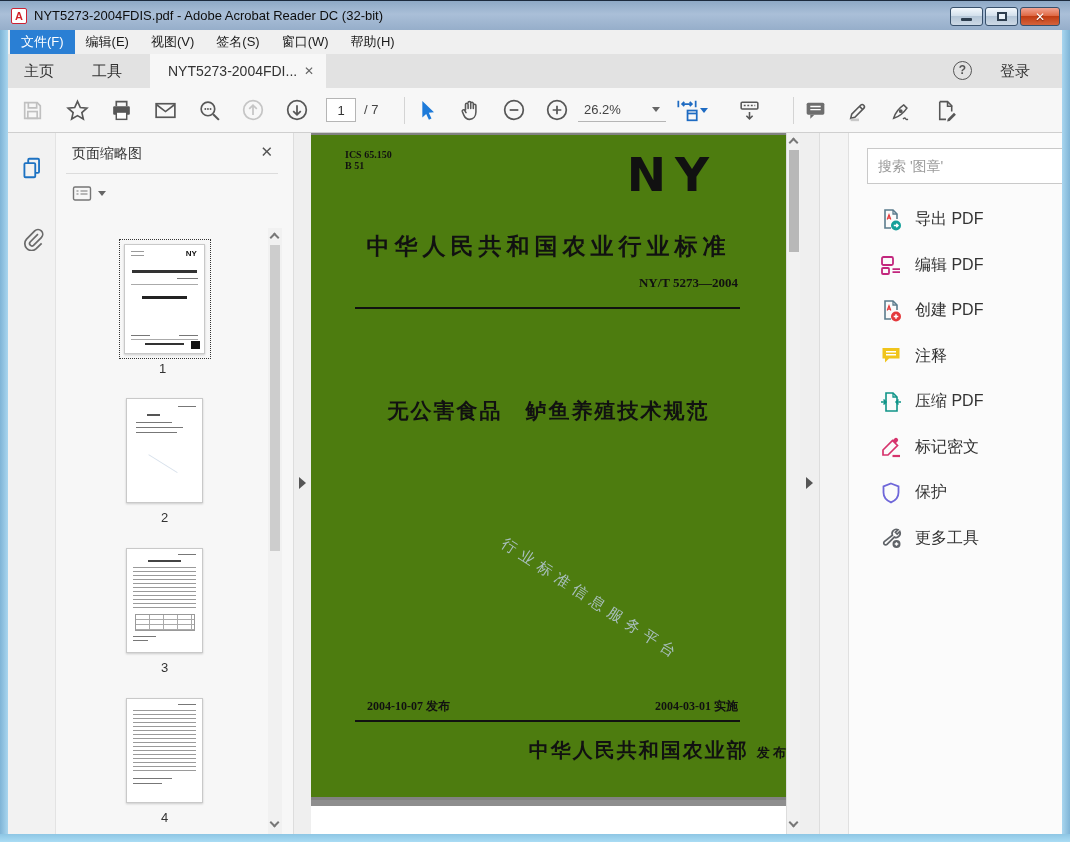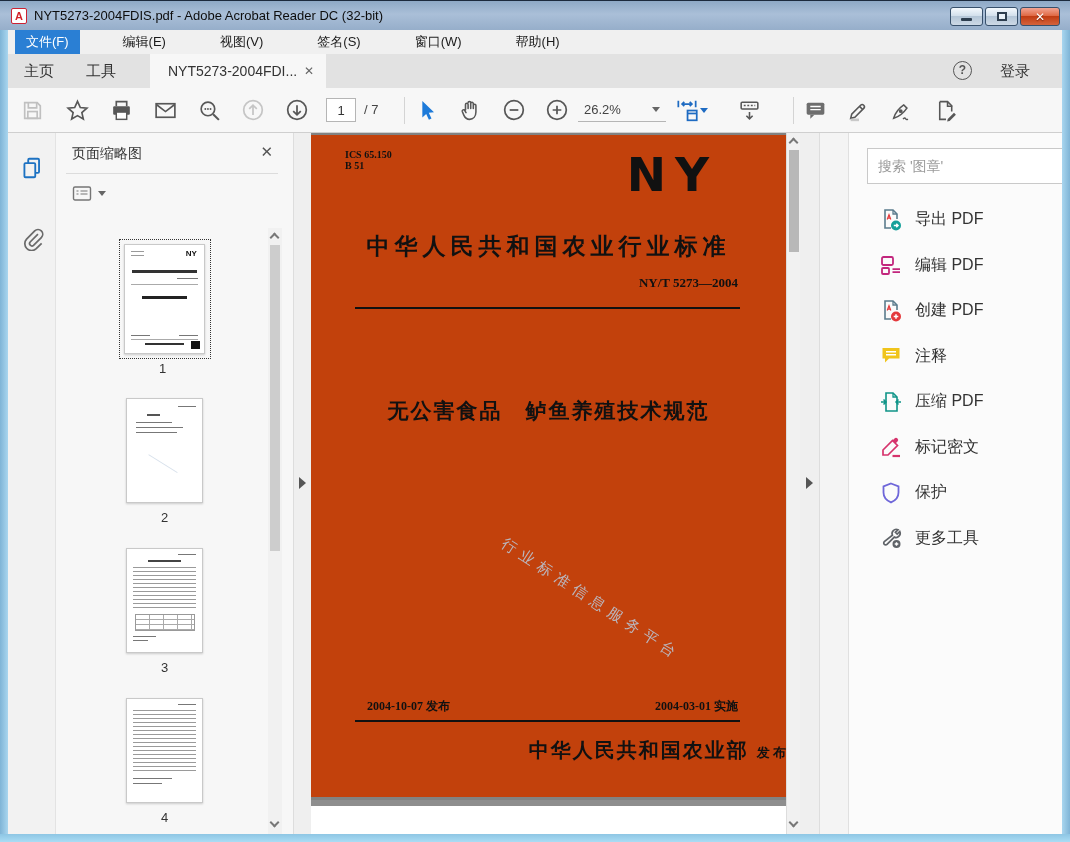--- a/index.html
+++ b/index.html
@@ -19,28 +19,28 @@
   .win-btns { position:absolute; right:10px; top:6px; display:flex; gap:2px; }
   .win-btn { height:19px; border:1px solid #37506b; border-radius:3px; display:flex; align-items:center; justify-content:center;
     background:linear-gradient(180deg,#f4f9fd 0%,#d3e0ec 45%,#b4c6d7 50%,#cdd9e6 100%); }
   .win-btn.min,.win-btn.max { width:33px; }
   .win-btn.close { width:40px; background:linear-gradient(180deg,#f2a493 0%,#e06a45 45%,#c13c13 50%,#d4633c 100%); }
   .glyph-min { width:11px; height:3px; background:#2d3d4e; border-radius:1px; margin-top:6px; }
   .glyph-max { width:10px; height:9px; border:2px solid #2d3d4e; background:#e9f1f8; }
   .glyph-close { color:#fff; font-size:12px; font-weight:bold; text-shadow:0 1px 1px #7a1d00; }
 
   
-  .menubar { position:absolute; left:8px; top:30px; width:1054px; height:24px; background:#f0f0f0; display:flex; align-items:stretch; padding-left:7px;gap:32px; }
+  .menubar { position:absolute; left:8px; top:30px; width:1054px; height:24px; background:#f0f0f0; display:flex; align-items:stretch; padding-left:2px; }
   .menu-item { font-size:13px; color:#1a1a1a; padding:0 11px; display:flex; align-items:center; }
   .menu-item.active { background:#2a7fd4; color:#fff; }
 
   
   .tabbar { position:absolute; left:8px; top:54px; width:1054px; height:34px; background:#e2e2e2; }
   .tab-plain { position:absolute; top:0; height:34px; line-height:34px; font-size:15px; color:#333; }
-  .tab-home { left:16px; } .tab-tools { left:78px; }
+  .tab-home { left:16px; } .tab-tools { left:84px; }
   .tab-doc { position:absolute; left:142px; top:0; width:176px; height:34px; background:#f7f7f7; display:flex; align-items:center; }
   .tab-doc-label { font-size:14px; color:#333; margin-left:18px; white-space:nowrap; overflow:hidden; }
   .tab-close { margin-left:auto; margin-right:12px; color:#666; font-size:12px; font-weight:bold; }
   .help-circle { position:absolute; left:945px; top:7px; width:19px; height:19px; border:1.5px solid #555; border-radius:50%;
     color:#555; font-size:12px; font-weight:bold; text-align:center; line-height:17px; }
   .login-link { position:absolute; left:992px; top:0; height:34px; line-height:34px; font-size:15px; color:#333; }
 
   
   .toolbar { position:absolute; left:8px; top:88px; width:1054px; height:45px; background:#f7f7f7; border-bottom:1px solid #cfcfcf; }
   .tb-btn { position:absolute; top:5px; width:34px; height:34px; display:flex; align-items:center; justify-content:center; }
@@ -85,21 +85,21 @@
   .sb-arr { position:absolute; left:3px; }
 
   
   .collapse-left { position:absolute; left:285px; top:0; width:18px; height:701px; background:#efefef; border-left:1px solid #ddd; }
   .collapse-right { position:absolute; left:792px; top:0; width:20px; height:701px; background:#efefef; border-right:1px solid #ddd; }
   .collapse-handle { position:absolute; top:344px; left:5px; width:0; height:0;
     border-top:6px solid transparent; border-bottom:6px solid transparent; border-left:7px solid #555; }
 
   
   .doc-area { position:absolute; left:303px; top:0; width:475px; height:701px; background:#828282; }
-  .page { position:absolute; left:0; top:2px; width:475px; height:662px; background:#c2410c;
+  .page { position:absolute; left:0; top:2px; width:475px; height:662px; background:#4d7c0f;
     font-family:"Liberation Serif","DejaVu Serif",serif; color:#111; }
   .page-sep { position:absolute; left:0; top:667px; width:475px; height:6px; background:#8e8e8e; }
   .page2 { position:absolute; left:0; top:673px; width:475px; height:28px; background:#fff; }
 
   .ics { position:absolute; left:34px; top:14px; font-size:10px; font-weight:bold; line-height:11px; }
   .ny-logo { position:absolute; right:68px; top:14px; font-size:47px; font-weight:900; letter-spacing:9px; line-height:52px;
     font-family:"DejaVu Sans",sans-serif; }
   .std-title { position:absolute; left:0; top:96px; width:100%; text-align:center; font-size:23px; font-weight:bold; letter-spacing:5px; }
   .std-no { position:absolute; right:48px; top:140px; font-size:13px; font-weight:bold; }
   .page-line1 { position:absolute; left:44px; right:46px; top:172px; border-top:2px solid #111; }

